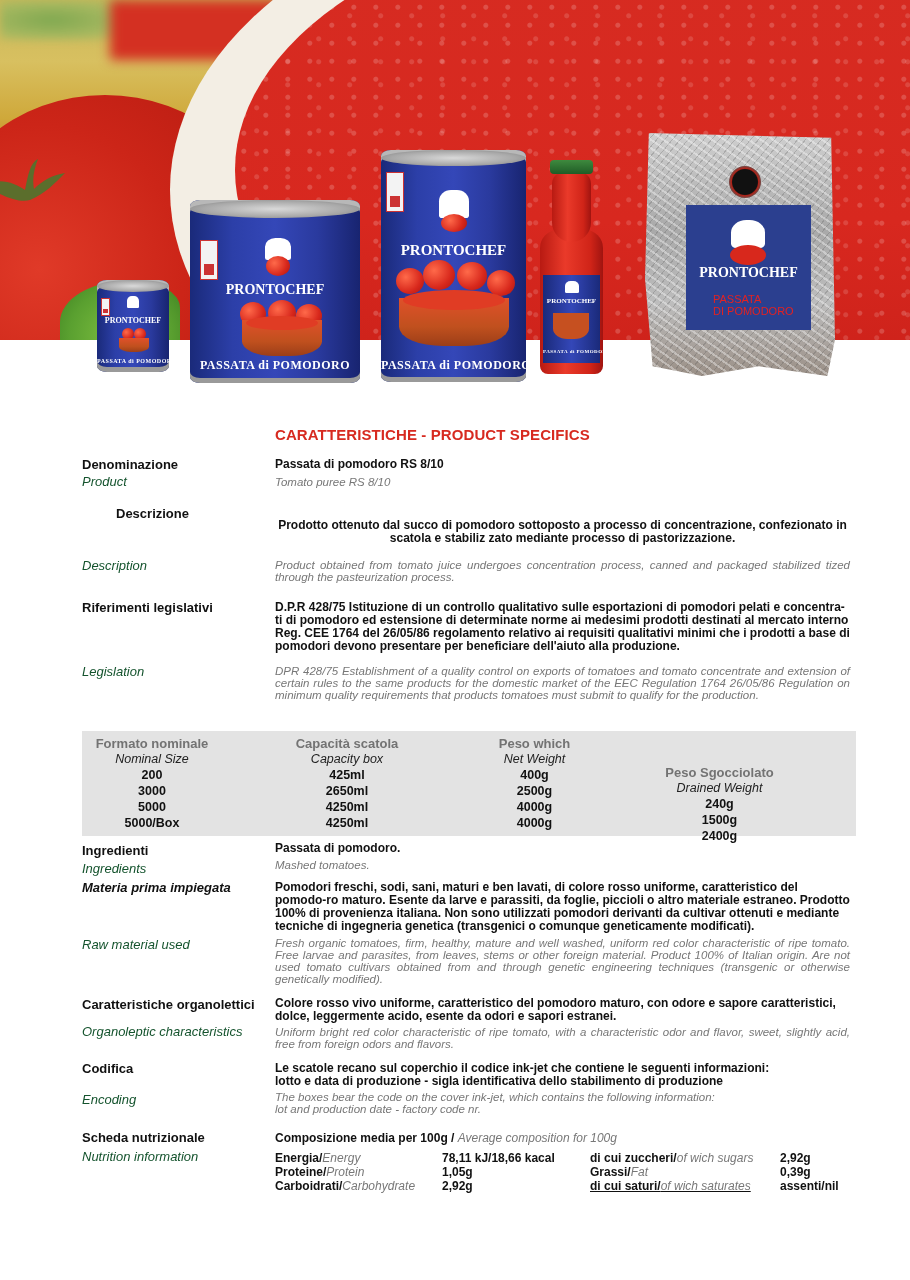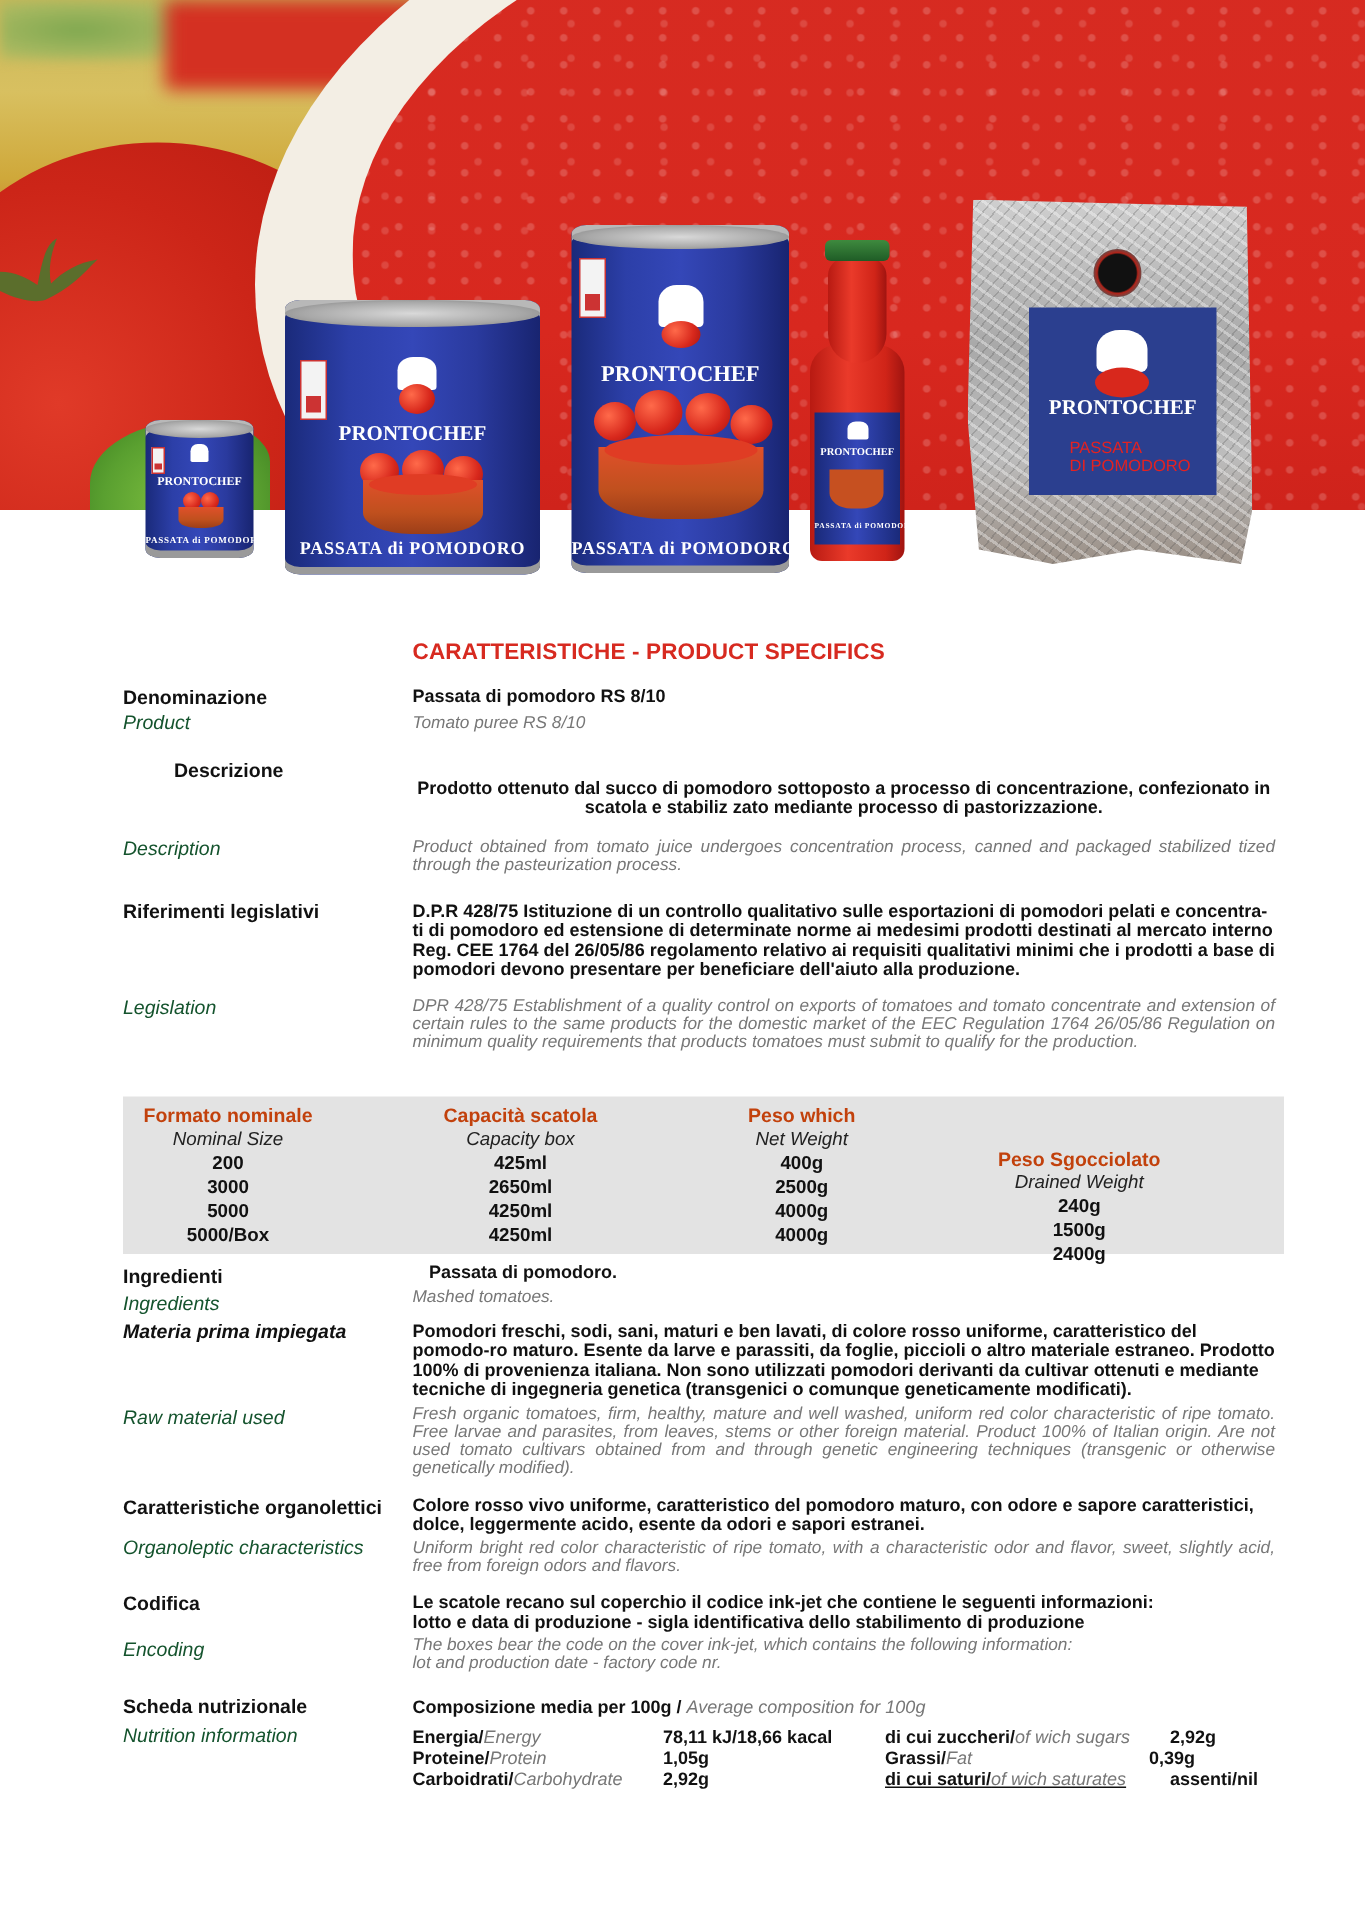--- a/index.html
+++ b/index.html
@@ -64,21 +64,21 @@
     .row { position: absolute; left: 82px; width: 775px; }
     .label-it { position: absolute; left: 0; font-size: 13px; font-weight: bold; color: #111; white-space: nowrap; }
     .label-en { position: absolute; left: 0; font-size: 13px; font-style: italic; color: #14532d; white-space: nowrap; }
     .val-it { position: absolute; left: 193px; width: 575px; font-size: 12px; font-weight: bold; color: #111; line-height: 13px; }
     .val-en { position: absolute; left: 193px; width: 575px; font-size: 11.5px; font-style: italic; color: #777; line-height: 12px; text-align: justify; }
     .val-en.noj { text-align: left; }
 
     
     .formats { position: absolute; left: 82px; top: 731px; width: 774px; height: 105px; background: #e3e3e3; }
     .fcol { position: absolute; text-align: center; }
-    .fcol .h { font-size: 13px; font-weight: bold; color: #c2410c; line-height: 16px; }
+    .fcol .h { font-size: 13px; font-weight: bold; color: #737373; line-height: 16px; }
     .fcol .s { font-size: 12.5px; font-style: italic; color: #222; line-height: 15px; }
     .fcol .v { font-size: 12.5px; font-weight: bold; color: #111; line-height: 16px; }
 
     
     .nut-head { position: absolute; left: 275px; top: 1131px; font-size: 12px; font-weight: bold; color: #111; white-space: nowrap; }
     .nut-head .en { font-weight: normal; font-style: italic; color: #777; }
     .nut-grid { position: absolute; left: 275px; top: 1151px; width: 600px; }
     .nut-cell { position: absolute; font-size: 12px; font-weight: bold; color: #111; line-height: 14px; white-space: nowrap; }
     .nut-cell .en { font-weight: normal; font-style: italic; color: #777; }
   </style>
@@ -217,21 +217,21 @@
     <div class="h">Peso Sgocciolato</div>
     <div class="s">Drained Weight</div>
     <div class="v">240g</div>
     <div class="v">1500g</div>
     <div class="v">2400g</div>
   </div>
 </div>
 
 <div class="row" style="top:843px;">
   <div class="label-it" style="top:0;">Ingredienti</div>
-  <div class="val-it" style="top:-1px;margin-left:11px;">Passata di pomodoro.</div>
+  <div class="val-it" style="top:-1px;">Passata di pomodoro.</div>
   <div class="label-en" style="top:18px;">Ingredients</div>
   <div class="val-en" style="top:16px;">Mashed tomatoes.</div>
 </div>
 
 <div class="row" style="top:880px;">
   <div class="label-it" style="top:0;font-style:italic;">Materia prima impiegata</div>
   <div class="val-it" style="top:1px;">Pomodori freschi, sodi, sani, maturi e ben lavati, di colore rosso uniforme, caratteristico del pomodo-ro maturo. Esente da larve e parassiti, da foglie, piccioli o altro materiale estraneo. Prodotto 100% di provenienza italiana. Non sono utilizzati pomodori derivanti da cultivar ottenuti e mediante tecniche di ingegneria genetica (transgenici o comunque geneticamente modificati).</div>
   <div class="label-en" style="top:57px;">Raw material used</div>
   <div class="val-en" style="top:57px;">Fresh organic tomatoes, firm, healthy, mature and well washed, uniform red color characteristic of ripe tomato. Free larvae and parasites, from leaves, stems or other foreign material. Product 100% of Italian origin. Are not used tomato cultivars obtained from and through genetic engineering techniques (transgenic or otherwise genetically modified).</div>
 </div>
@@ -263,19 +263,19 @@
 <div class="nut-grid">
 
   <div class="nut-cell" style="left:0; top:0;"><span>Energia/</span><span class="en">Energy</span></div>
   <div class="nut-cell" style="left:167px; top:0;">78,11 kJ/18,66 kacal</div>
   <div class="nut-cell" style="left:315px; top:0;"><span>di cui zuccheri/</span><span class="en">of wich sugars</span></div>
   <div class="nut-cell" style="left:505px; top:0;">2,92g</div>
 
   <div class="nut-cell" style="left:0; top:14px;"><span>Proteine/</span><span class="en">Protein</span></div>
   <div class="nut-cell" style="left:167px; top:14px;">1,05g</div>
   <div class="nut-cell" style="left:315px; top:14px;"><span>Grassi/</span><span class="en">Fat</span></div>
-  <div class="nut-cell" style="left:491px; top:14px;">0,39g</div>
+  <div class="nut-cell" style="left:505px; top:14px;">0,39g</div>
 
   <div class="nut-cell" style="left:0; top:28px;"><span>Carboidrati/</span><span class="en">Carbohydrate</span></div>
   <div class="nut-cell" style="left:167px; top:28px;">2,92g</div>
   <div class="nut-cell" style="left:315px; top:28px;text-decoration:underline;"><span>di cui saturi/</span><span class="en">of wich saturates</span></div>
   <div class="nut-cell" style="left:505px; top:28px;">assenti/nil</div>
 </div>
 
 </body></html>

